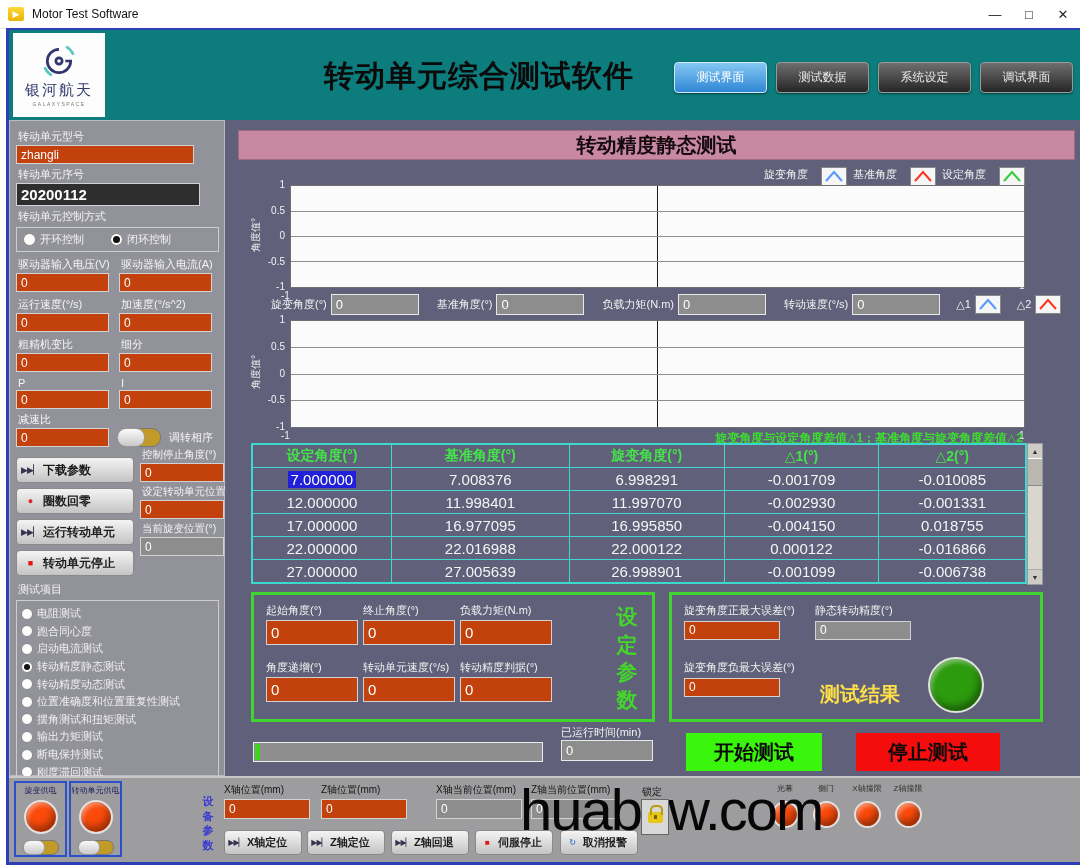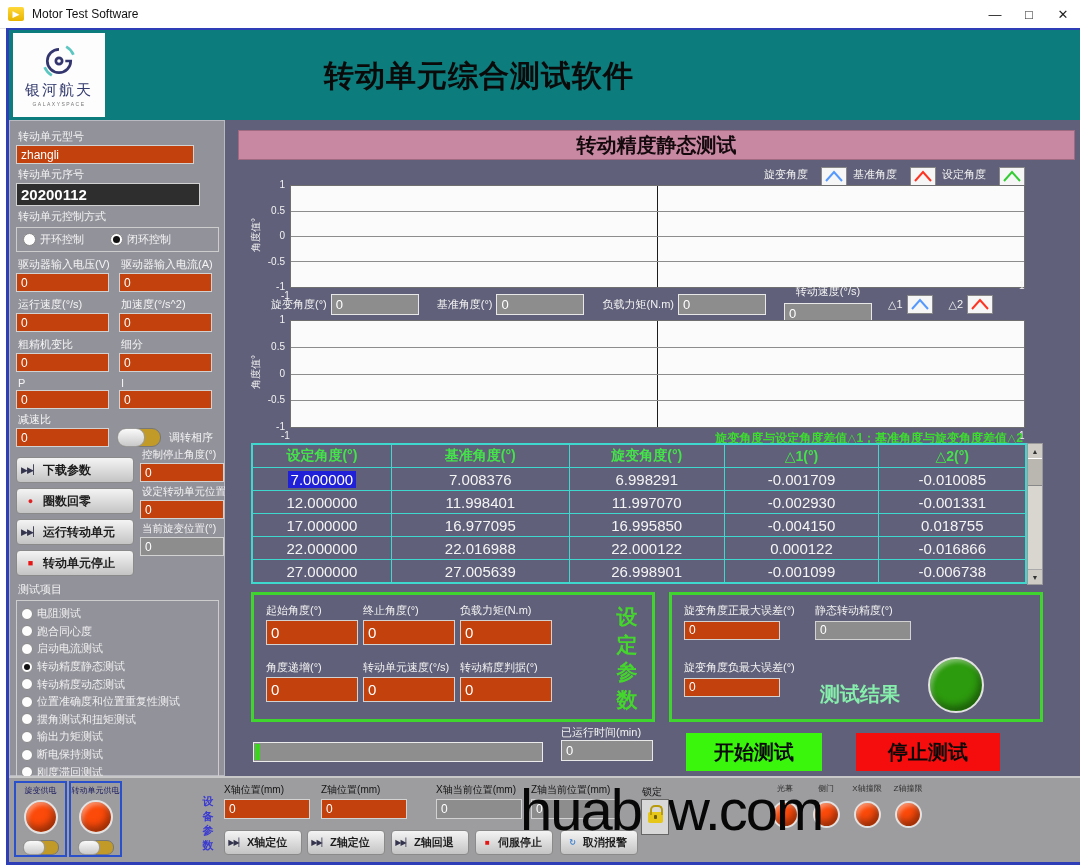--- a/index.html
+++ b/index.html
@@ -119,21 +119,21 @@
   
   .gbox{position:absolute;top:472px;height:130px;border:3px solid #3fd42e;box-sizing:border-box;}
   #gbox-params{left:26px;width:404px;}
   #gbox-results{left:444px;width:374px;}
   .pfield{position:absolute;width:92px;}
   .pfield .mlabel{margin-bottom:2px;display:block;}
   .pfield .sinput{height:25px;font-size:15px;}
   .vtext{position:absolute;width:1.25em;word-break:break-all;line-height:1.32;text-align:center;}
   #settitle{right:12px;top:8px;font-size:21px;font-weight:bold;color:#44d62c;}
   .resfield{position:absolute;width:96px;}
-  .restitle{position:absolute;left:148px;top:86px;font-size:20px;font-weight:bold;color:#86efac;}
+  .restitle{position:absolute;left:148px;top:86px;font-size:20px;font-weight:bold;color:#fde047;}
   .led{border-radius:50%;border:2px solid #e2e2e2;
        box-shadow:inset -3px -5px 7px rgba(0,0,0,.38),inset 2px 3px 4px rgba(255,255,255,.4);}
   #resled{position:absolute;left:256px;top:62px;width:52px;height:52px;}
   
   .progress{position:absolute;left:28px;top:622px;width:290px;height:20px;background:#8e8e8e;
             border:1px solid #ececec;box-sizing:border-box;}
   .progress .fill{position:absolute;left:1px;top:1px;bottom:1px;width:5px;background:#3cd41f;}
   .runlabel{position:absolute;left:336px;top:605px;font-size:11px;color:#f2f2f2;}
   .runinput{position:absolute;left:336px;top:620px;width:92px;}
   .bigbtn{position:absolute;top:613px;height:38px;border:none;font-size:20px;font-weight:bold;
@@ -202,20 +202,30 @@
         <svg width="38" height="36" viewBox="0 0 40 40">
           <path d="M20 7 a13 13 0 1 0 13 13 l-6 0" fill="none" stroke="#33356e" stroke-width="3"></path>
           <circle cx="20" cy="20" r="3.5" fill="none" stroke="#33356e" stroke-width="3"></circle>
           <path d="M28 4 a19 19 0 0 1 8 9" fill="none" stroke="#5cc6c1" stroke-width="3"></path>
           <path d="M12 36 a19 19 0 0 1 -8 -9" fill="none" stroke="#5cc6c1" stroke-width="3"></path>
         </svg>
         <span class="logocn">银河航天</span>
         <span class="logoen">GALAXYSPACE</span>
       </div>
       <div class="htitle">转动单元综合测试软件</div>
+      <div class="nav">
+
+          <button class="navbtn active">测试界面</button>
+
+          <button class="navbtn">测试数据</button>
+
+          <button class="navbtn">系统设定</button>
+
+          <button class="navbtn">调试界面</button>
+        </div>
     </div>
 
     <div class="sidebar">
       <div class="slabel">转动单元型号</div>
       <input class="sinput" style="width: 178px;" readonly="" value="zhangli">
       <div class="slabel">转动单元序号</div>
       <input class="sinput big" style="width: 184px;" readonly="" value="20200112">
       <div class="slabel">转动单元控制方式</div>
       <div class="modebox">
 
@@ -434,21 +444,21 @@
             <span style="display:flex;align-items:center;gap:4px;margin-right:14px;">
               <span class="mlabel">基准角度(°)</span>
               <input class="ginput" style="width: 88px;" readonly="" value="0">
             </span>
 
             <span style="display:flex;align-items:center;gap:4px;margin-right:14px;">
               <span class="mlabel">负载力矩(N.m)</span>
               <input class="ginput" style="width: 88px;" readonly="" value="0">
             </span>
 
-            <span style="display:flex;align-items:center;gap:4px;margin-right:14px;flex-direction:column;">
+            <span style="display:flex;align-items:center;gap:4px;margin-right:14px;">
               <span class="mlabel">转动速度(°/s)</span>
               <input class="ginput" style="width: 88px;" readonly="" value="0">
             </span>
           </div>
         <span class="mlabel" style="margin-left:2px">△1</span>
         <span class="lgbox" style="margin-left: 4px; --lc: #5599ff;">
           <svg width="20" height="13" viewBox="0 0 20 13">
               <polyline points="2,11 10,2 18,11" fill="none" style="stroke:var(--lc);stroke-width:2"></polyline>
             </svg>
         </span>

